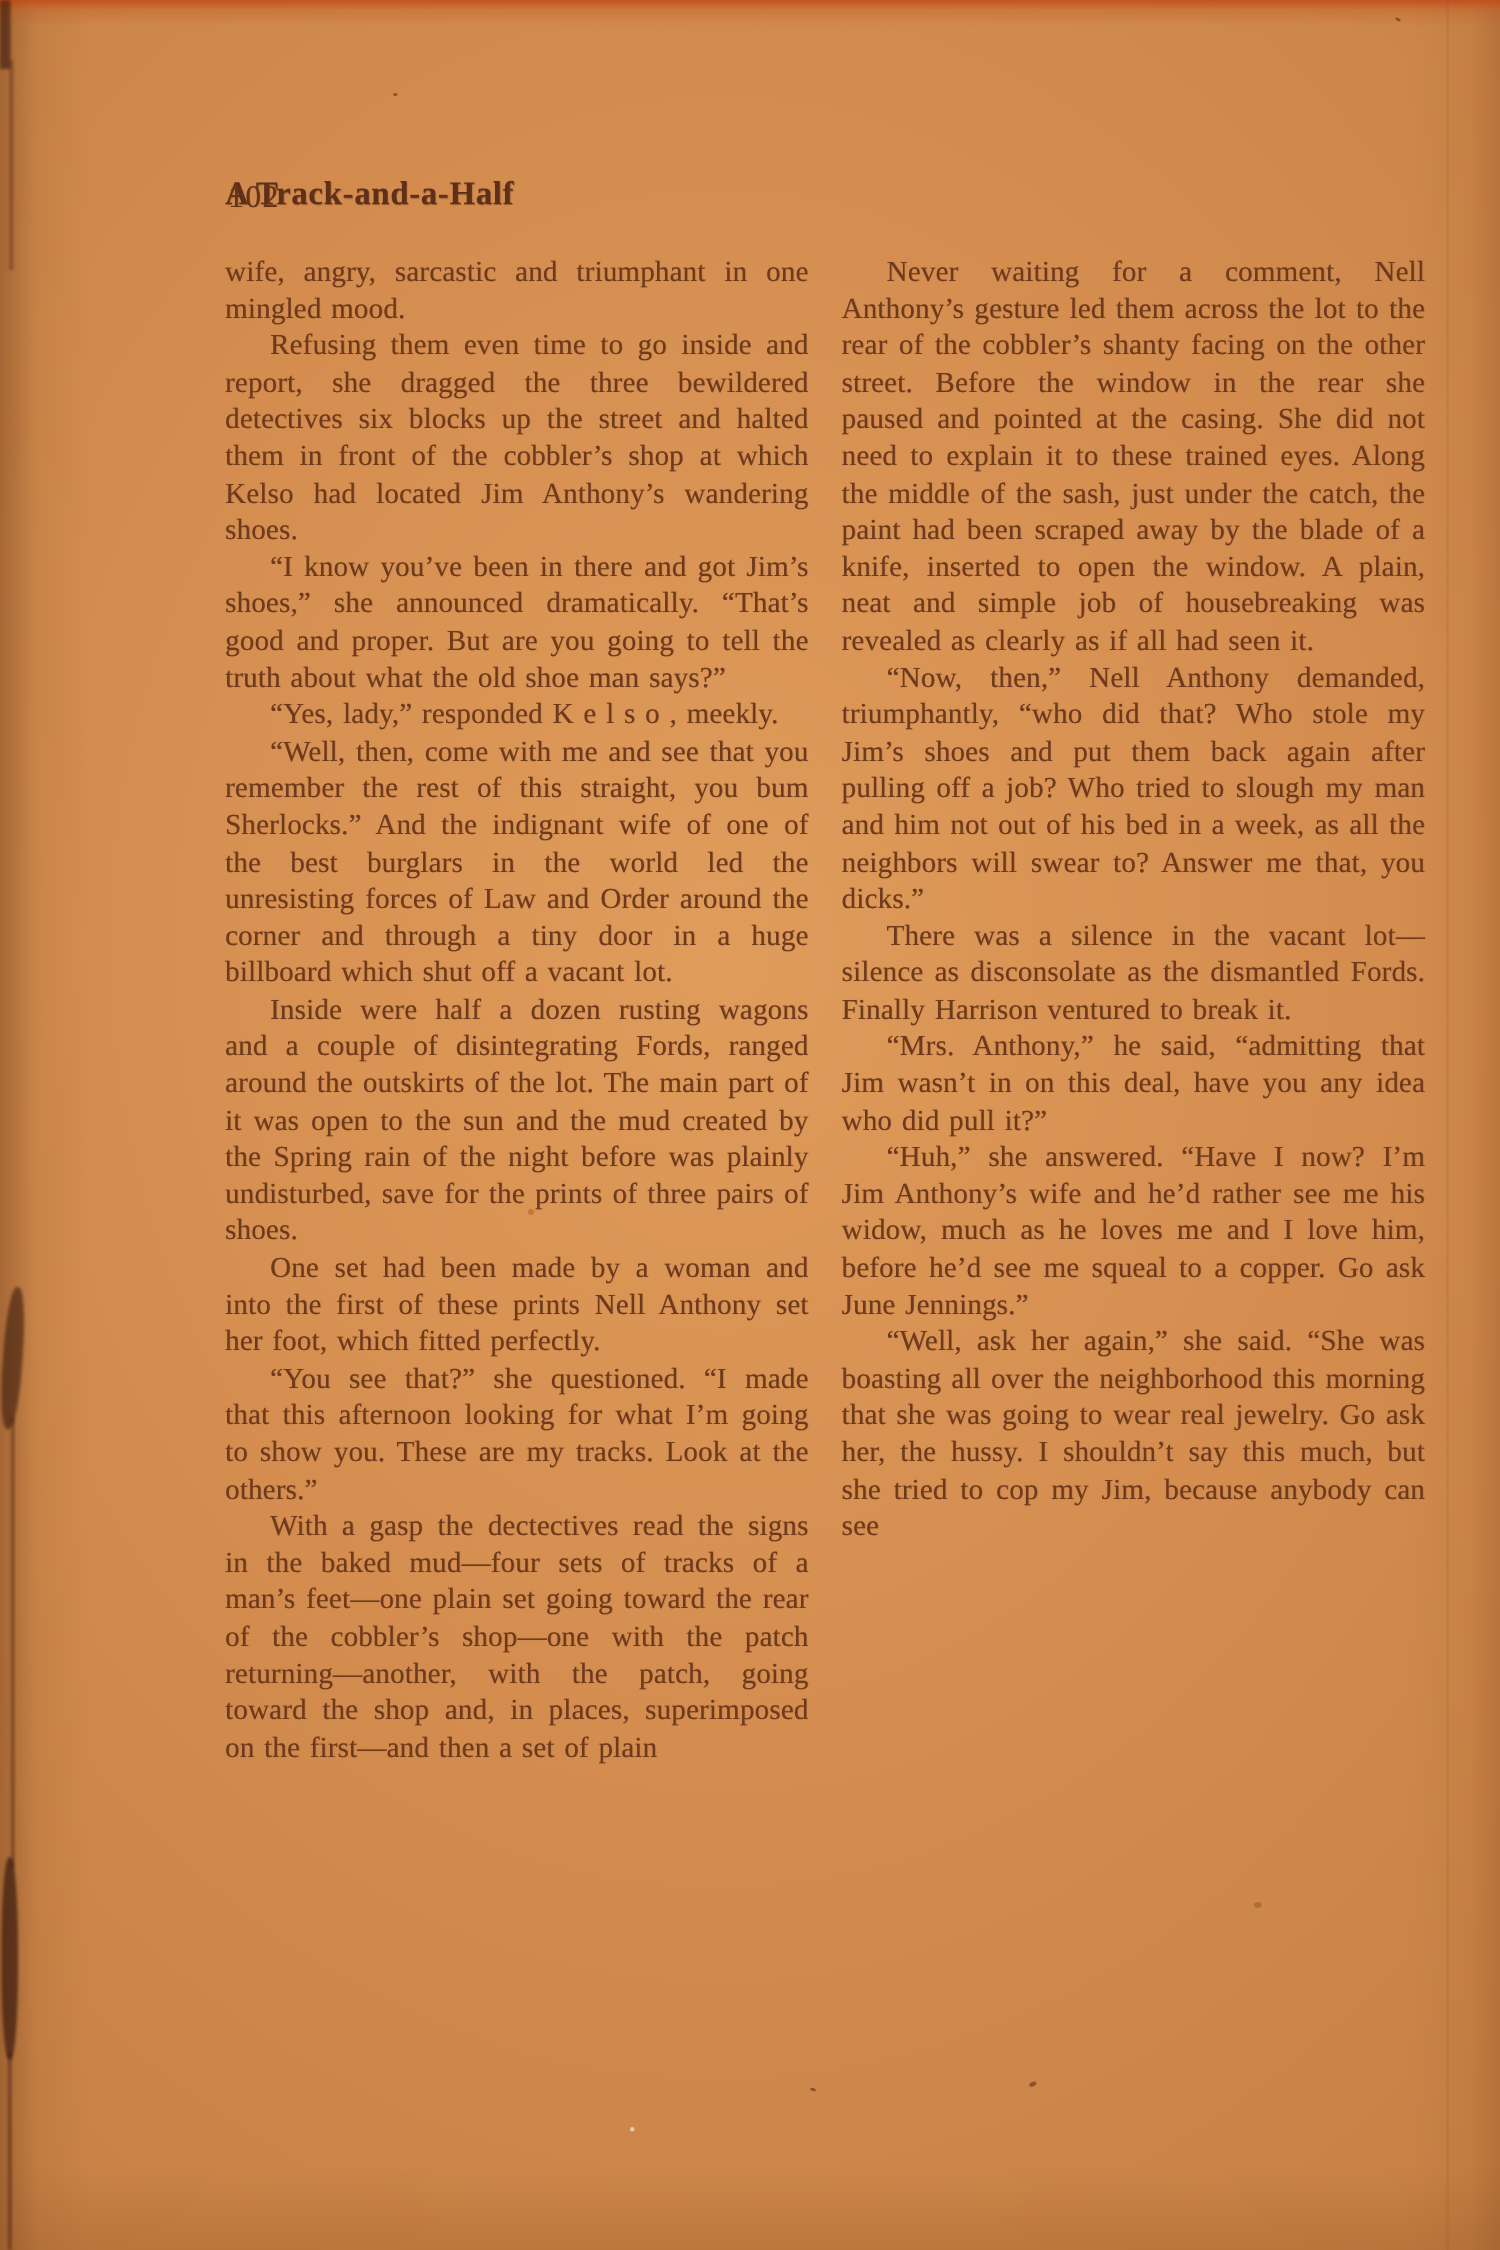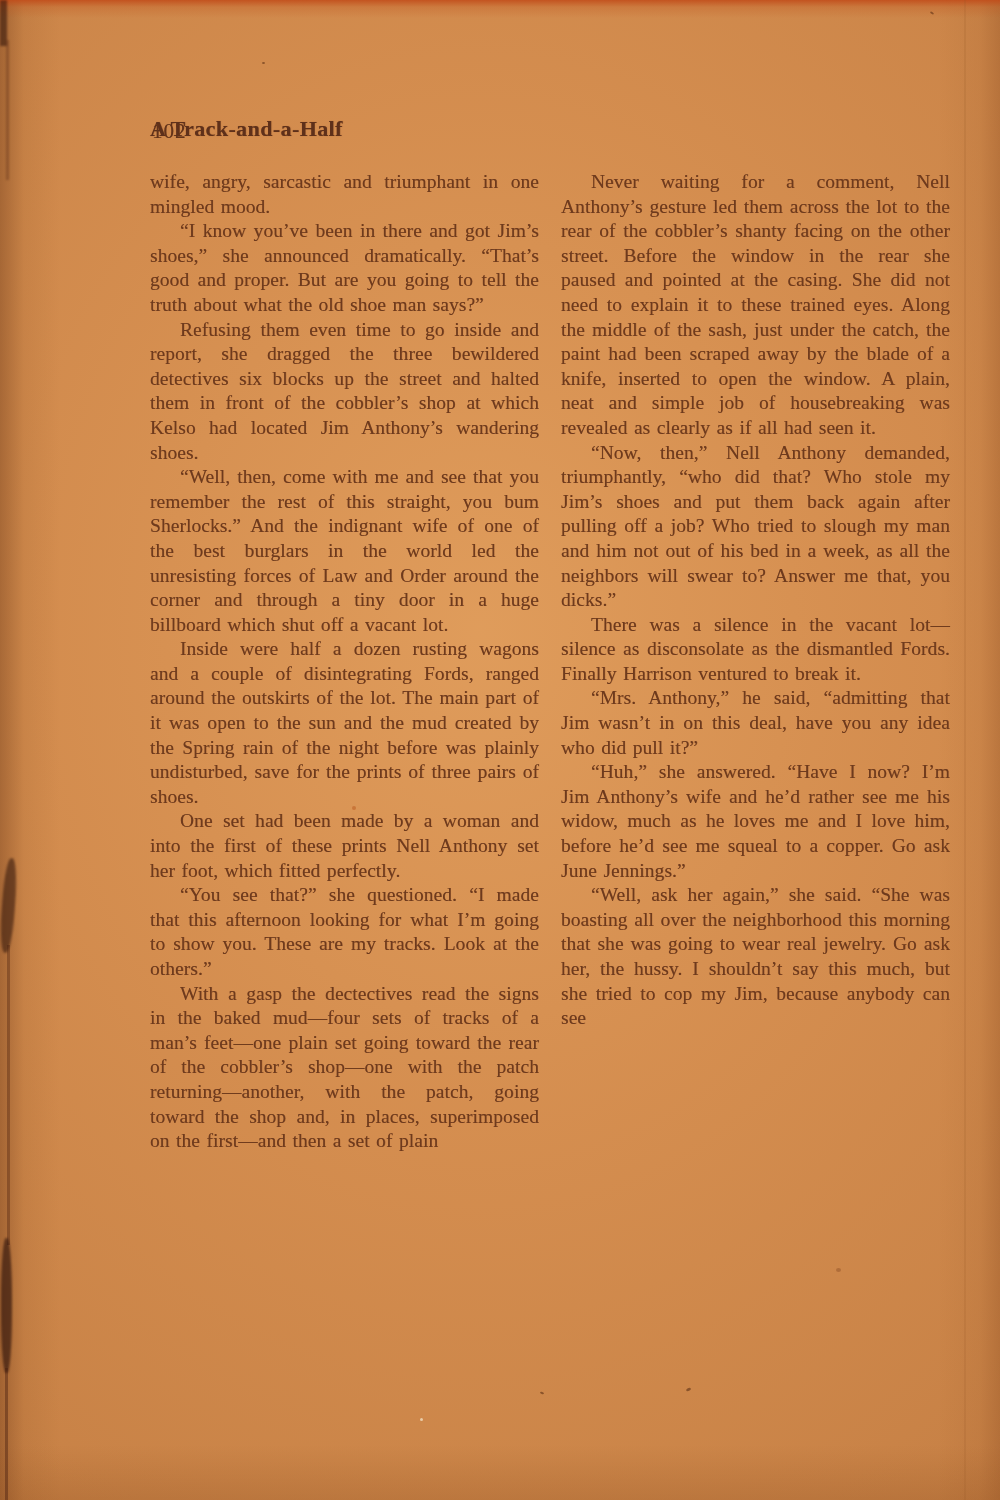--- a/index.html
+++ b/index.html
@@ -93,22 +93,23 @@
 <div class="speck sp7"></div>
 
 <div class="header">
   <span class="page-number">102</span>
   <div class="running-title">A Track-and-a-Half</div>
 </div>
 
 <div class="columns">
   <div class="col">
       <p>wife, angry, sarcastic and triumphant in one mingled mood.</p>
+      <p class="indent">Refusing them even time to go inside and report, she dragged the three bewildered detectives six blocks up the street and halted them in front of the cobbler’s shop at which Kelso had located Jim Anthony’s wandering shoes.</p>
       <p class="indent">“I know you’ve been in there and got Jim’s shoes,” she announced dramatically. “That’s good and proper. But are you going to tell the truth about what the old shoe man says?”</p>
-      <p class="indent">Refusing them even time to go inside and report, she dragged the three bewildered detectives six blocks up the street and halted them in front of the cobbler’s shop at which Kelso had located Jim Anthony’s wandering shoes.</p>
+      <p class="indent">“Yes, lady,” responded K e l s o , meekly.</p>
       <p class="indent">“Well, then, come with me and see that you remember the rest of this straight, you bum Sherlocks.” And the indignant wife of one of the best burglars in the world led the unresisting forces of Law and Order around the corner and through a tiny door in a huge billboard which shut off a vacant lot.</p>
       <p class="indent">Inside were half a dozen rusting wagons and a couple of disintegrating Fords, ranged around the outskirts of the lot. The main part of it was open to the sun and the mud created by the Spring rain of the night before was plainly undisturbed, save for the prints of three pairs of shoes.</p>
       <p class="indent">One set had been made by a woman and into the first of these prints Nell Anthony set her foot, which fitted perfectly.</p>
       <p class="indent">“You see that?” she questioned. “I made that this afternoon looking for what I’m going to show you. These are my tracks. Look at the others.”</p>
       <p class="indent">With a gasp the dectectives read the signs in the baked mud—four sets of tracks of a man’s feet—one plain set going toward the rear of the cobbler’s shop—one with the patch returning—another, with the patch, going toward the shop and, in places, superimposed on the first—and then a set of plain</p>
     </div>
   <div class="col">
       <p class="indent">Never waiting for a comment, Nell Anthony’s gesture led them across the lot to the rear of the cobbler’s shanty facing on the other street. Before the window in the rear she paused and pointed at the casing. She did not need to explain it to these trained eyes. Along the middle of the sash, just under the catch, the paint had been scraped away by the blade of a knife, inserted to open the window. A plain, neat and simple job of housebreaking was revealed as clearly as if all had seen it.</p>
       <p class="indent">“Now, then,” Nell Anthony demanded, triumphantly, “who did that? Who stole my Jim’s shoes and put them back again after pulling off a job? Who tried to slough my man and him not out of his bed in a week, as all the neighbors will swear to? Answer me that, you dicks.”</p>
       <p class="indent">There was a silence in the vacant lot—silence as disconsolate as the dismantled Fords. Finally Harrison ventured to break it.</p>

